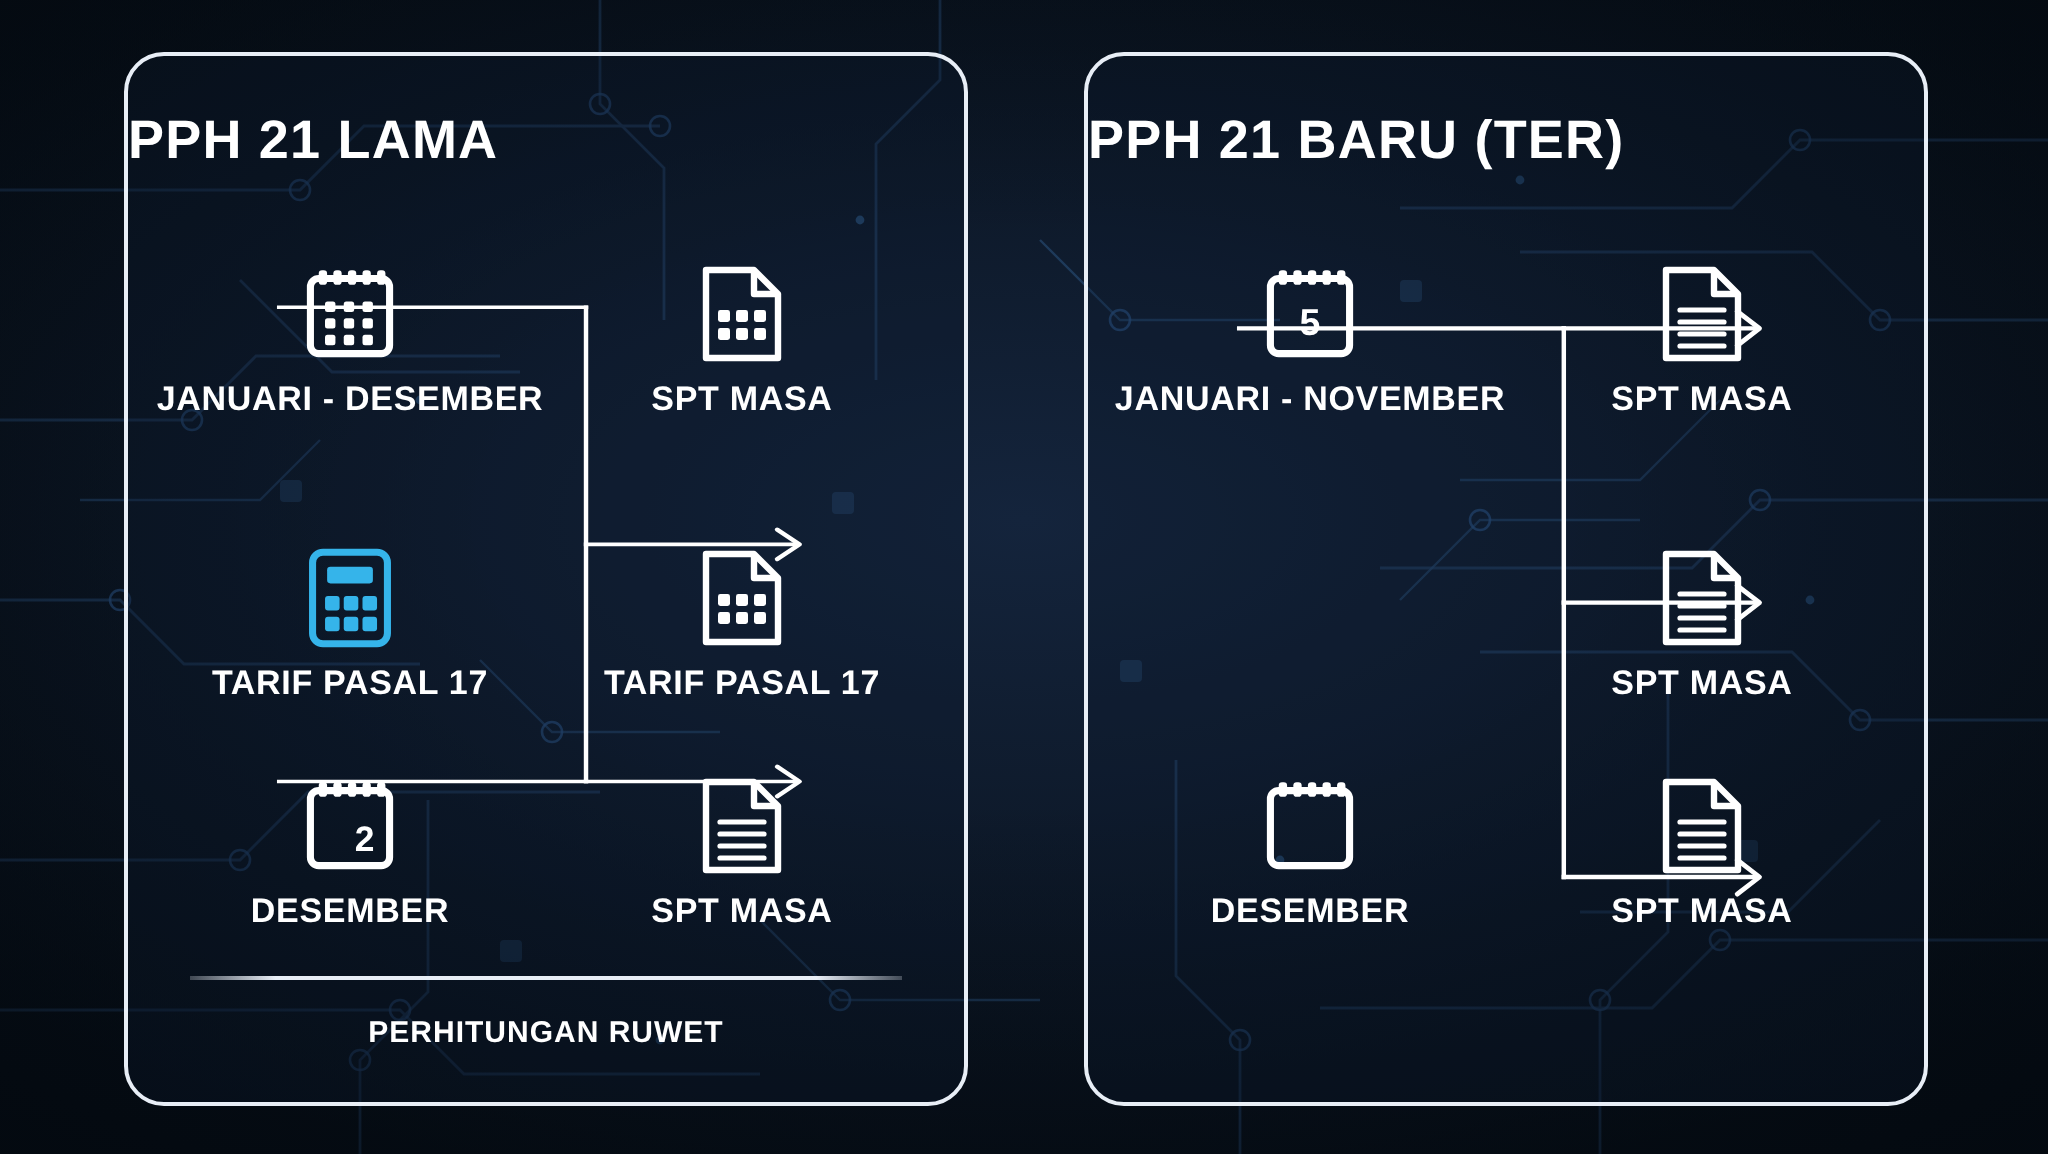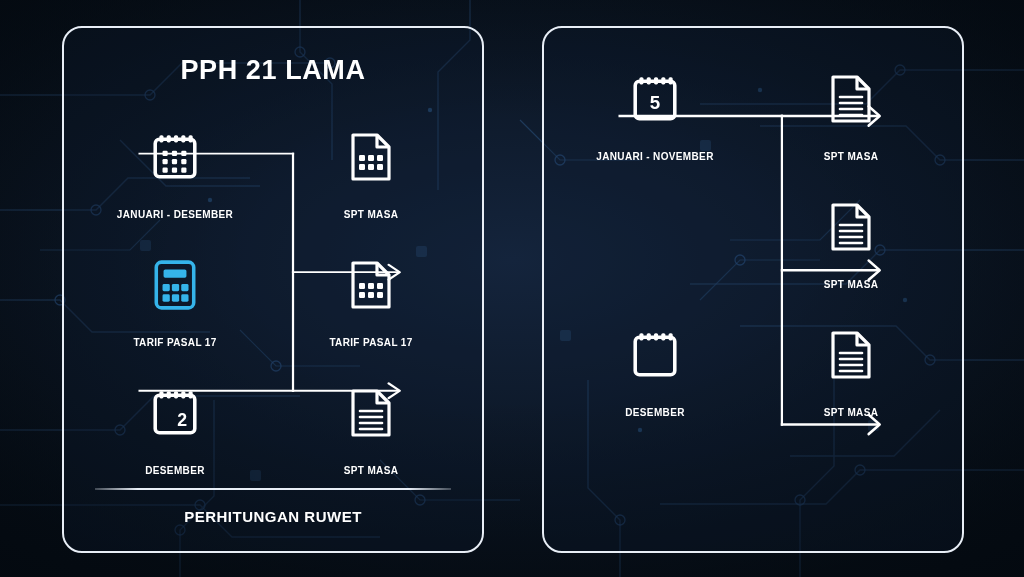--- a/index.html
+++ b/index.html
@@ -44,21 +44,21 @@
     position:relative;
     flex:1;
     border:2px solid #e8eef6;
     border-radius:20px;
     display:flex;
     flex-direction:column;
     background:rgba(12,26,45,.30);
   }
 
   .panel-title {
-    text-align:center;
+    text-align:left;
     color:#ffffff;
     font-size:27px;
     font-weight:bold;
     letter-spacing:.6px;
     padding-top:27px;
   }
 
   .rows {
     position:relative;
     flex:1;
@@ -66,43 +66,43 @@
   }
 
   .row {
     position:absolute;
     left:22px; right:22px;
     height:96px;
     display:flex;
     align-items:flex-start;
   }
   .row-1 { top:42px; }
-  .row-2 { top:170px; }
+  .row-2 { top:184px; }
   .row-3 { top:298px; }
 
   .cell {
     width:178px;
     display:flex;
     flex-direction:column;
     align-items:center;
   }
   .cell-right { margin-left:auto; }
 
   .icon-wrap {
     height:58px;
     display:flex;
     align-items:center;
     justify-content:center;
   }
   .icon-wrap svg { display:block; }
 
   .cell-label {
-    margin-top:23px;
+    margin-top:4px;
     color:#ffffff;
-    font-size:10px;
+    font-size:17px;
     font-weight:bold;
     letter-spacing:.35px;
     white-space:nowrap;
     text-align:center;
   }
 
   
   .connectors {
     position:absolute;
     left:0; top:0; right:0; bottom:0;
@@ -356,20 +356,21 @@
 
       </div>
 
       <div class="panel-footer">
         <div class="divider"></div>
         <div class="footer-text">PERHITUNGAN RUWET</div>
       </div>
     </section>
 
     <section class="panel">
+      <h1 class="panel-title">PPH 21 BARU (TER)</h1>
 
       <div class="rows">
 
         <div class="connectors">
           <svg viewBox="0 0 376 434" preserveAspectRatio="none">
             <g stroke="#ffffff" stroke-width="2" fill="none" stroke-linecap="square">
 
               <path d="M68 73 H214"></path>
 
               <path d="M214 73 V329"></path>

